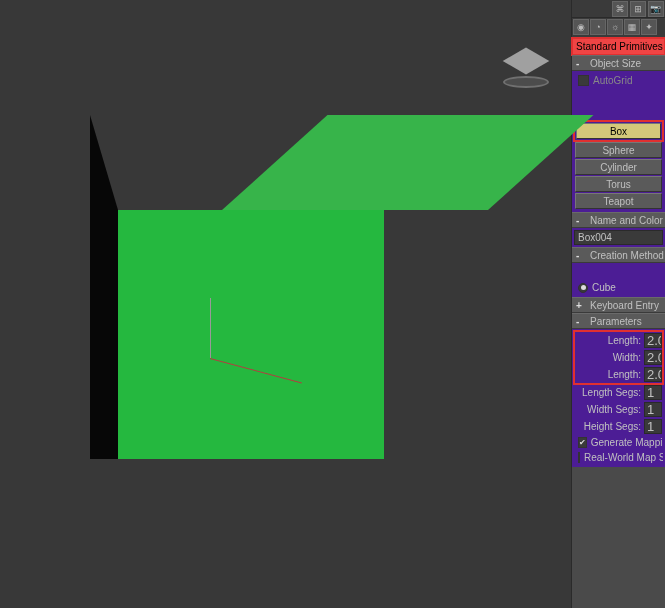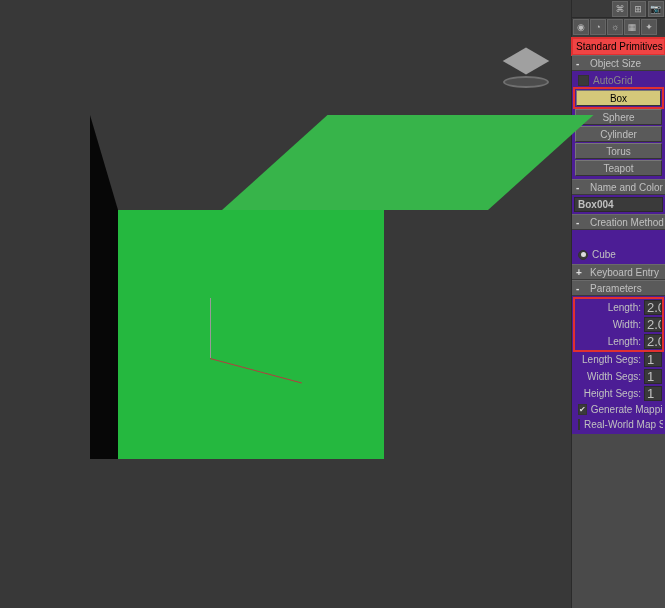--- a/index.html
+++ b/index.html
@@ -23,21 +23,21 @@
 .dropdown { background: #ef4444; color: #000; height: 17px; border: 1px solid #888; padding: 1px 3px; display: flex; align-items: center; justify-content: space-between; overflow: hidden; white-space: nowrap; }
 .dropdown-arrow { font-size: 7px; color: #333; }
 .rollout-hdr { background: #5A5A5A; color: #c0c0c0; height: 16px; display: flex; align-items: center; padding-left: 4px; border-top: 1px solid #6A6A6A; border-bottom: 1px solid #3A3A3A; gap: 6px; overflow: hidden; white-space: nowrap; }
 .rollout-hdr .pm { color: #ddd; font-weight: bold; width: 8px; }
 .rollout-body { background: #4c1d95; padding: 2px; }
 .checkbox-row { display: flex; align-items: center; gap: 4px; color: #888; height: 15px; padding-left: 4px; overflow: hidden; white-space: nowrap; }
 .checkbox-row.on { color: #c0c0c0; }
 .checkbox { width: 11px; height: 11px; border: 1px solid #333; background: #3A3A3A; display: inline-flex; align-items: center; justify-content: center; font-size: 8px; color: #ddd; }
 .btn { background: #5A5A5A; color: #c0c0c0; height: 16px; border: 1px solid #333; border-top-color: #777; border-left-color: #777; display: flex; align-items: center; justify-content: center; margin: 1px; overflow: hidden; white-space: nowrap; }
 .btn.active { background: #d4c87a; color: #000; }
-.textfield { background: #3A3A3A; color: #c0c0c0; height: 15px; border: 1px solid #2A2A2A; padding: 0 3px; display: flex; align-items: center; overflow: hidden; font-weight: bold; }
+.textfield { background: #3A3A3A; color: #c0c0c0; height: 15px; border: 1px solid #2A2A2A; padding: 0 3px; display: flex; align-items: center; overflow: hidden; }
 .param-row { display: flex; align-items: center; justify-content: flex-end; gap: 3px; color: #c0c0c0; height: 17px; padding-right: 1px; overflow: hidden; white-space: nowrap; }
 .param-row .lbl { text-align: left; }
 .spinner { background: #3A3A3A; color: #c0c0c0; height: 15px; width: 18px; border: 1px solid #2A2A2A; padding: 0 2px; display: flex; align-items: center; overflow: hidden; font-size: 13px; }
 .radio-row { display: flex; align-items: center; gap: 4px; color: #c0c0c0; padding-left: 4px; height: 15px; margin-top: 15px; }
 .radio { width: 10px; height: 10px; border: 1px solid #333; border-radius: 50%; background: #3A3A3A; display: inline-flex; align-items: center; justify-content: center; }
 .radio.on::after { content: ''; width: 5px; height: 5px; background: #ddd; border-radius: 50%; }
 .hl-red { outline: 2px solid #e03030; outline-offset: -1px; }
 </style>
 </head>
 <body>
@@ -79,21 +79,21 @@
 
   <div class="rollout-hdr">
     <span class="pm">-</span>
       <span>Object Size</span>
   </div>
   <div class="rollout-body">
     <div class="checkbox-row">
       <span class="checkbox"></span>
         <span>AutoGrid</span>
     </div>
-    <div class="hl-red" style="padding:1px;">
+    <div class="hl-red" style="padding:1px;margin-top:33px;">
       <div class="btn active">Box</div>
     </div>
     <div class="btn">Sphere</div>
     <div class="btn">Cylinder</div>
     <div class="btn">Torus</div>
     <div class="btn">Teapot</div>
   </div>
 
   <div class="rollout-hdr">
     <span class="pm">-</span>

